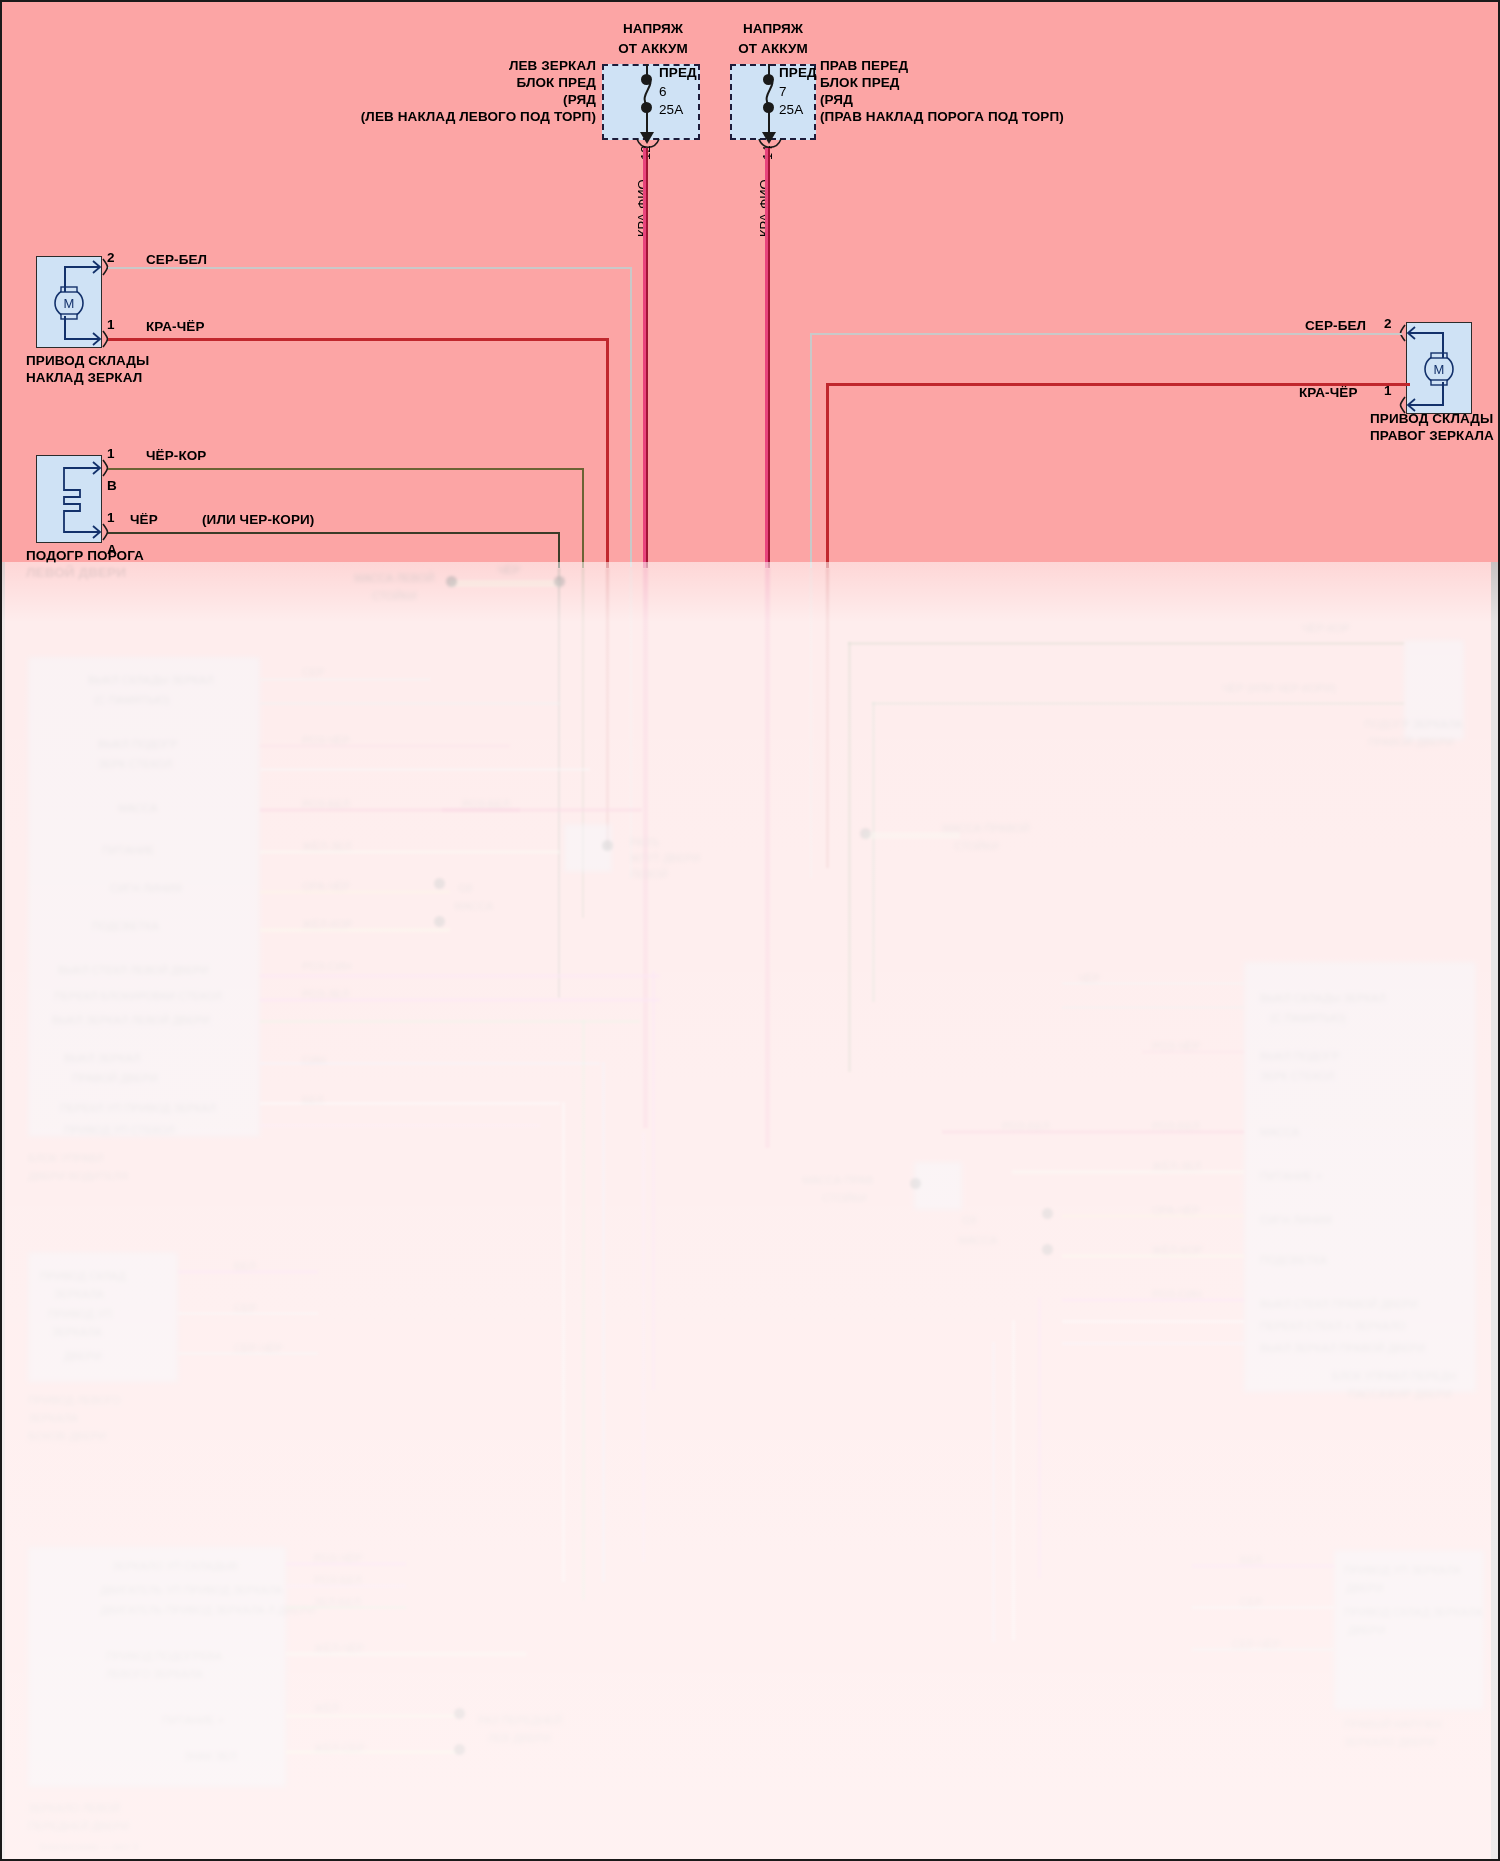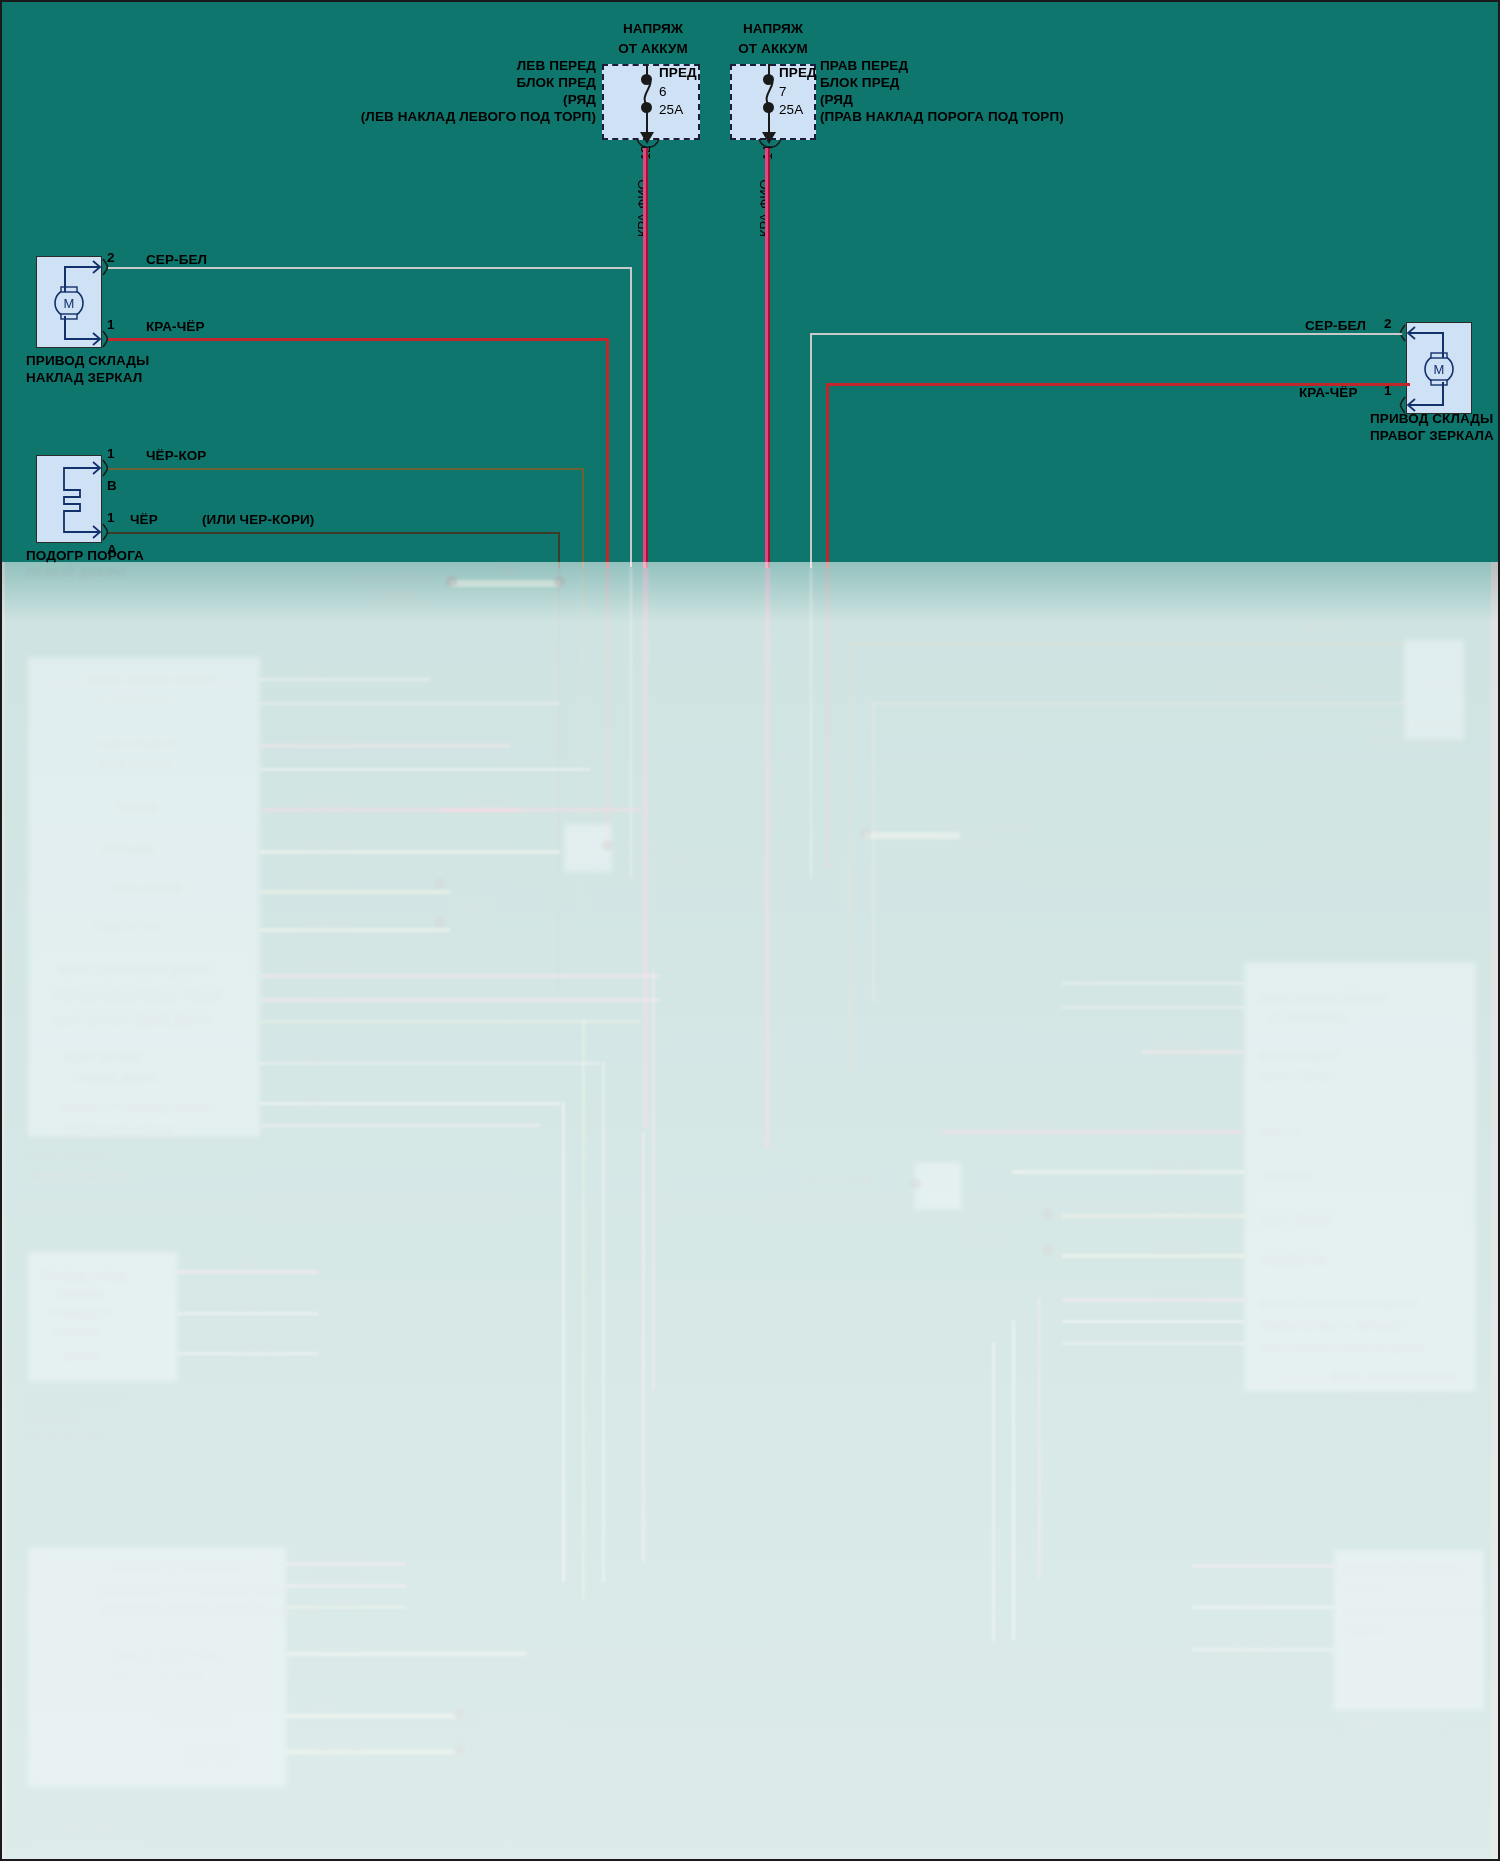--- a/index.html
+++ b/index.html
@@ -1,20 +1,20 @@
 <!DOCTYPE html>
 <html><head>
 <meta charset="utf-8">
 <style>
   html,body{margin:0;padding:0;background:#ffffff;}
   body{font-family:"Liberation Sans","DejaVu Sans",sans-serif;}
   #page{
     position:relative;
     width:1500px;height:1861px;
-    background:#0f766e;
+    background:#fca5a5;
     overflow:hidden;
     box-sizing:border-box;
     border:2px solid #1a1a1a;
   }
   
   .lbl{position:absolute;font-size:13.5px;color:#000;white-space:pre;line-height:17px;letter-spacing:.1px;}
   .lbl.b{font-weight:bold;}
   .lbl.r{text-align:right;}
   .vlbl{position:absolute;font-size:13px;color:#000;white-space:nowrap;
         transform-origin:0 0;transform:rotate(-90deg);}
@@ -42,21 +42,21 @@
   .leftrule{position:absolute;top:560px;left:0;width:3px;bottom:0;background:#8a8a8a;opacity:.6;}
 </style>
 </head>
 <body>
 
 <div id="page">
 
   <div class="lbl b" style="left:596px;top:18px;width:110px;text-align:center;">НАПРЯЖ</div>
   <div class="lbl b" style="left:596px;top:38px;width:110px;text-align:center;">ОТ АККУМ</div>
 
-  <div class="lbl b r" style="left:200px;top:55px;width:394px;">ЛЕВ ПЕРЕД</div>
+  <div class="lbl b r" style="left:200px;top:55px;width:394px;">ЛЕВ ЗЕРКАЛ</div>
   <div class="lbl b r" style="left:200px;top:72px;width:394px;">БЛОК ПРЕД</div>
   <div class="lbl b r" style="left:200px;top:89px;width:394px;">(РЯД</div>
   <div class="lbl b r" style="left:200px;top:106px;width:394px;">(ЛЕВ НАКЛАД ЛЕВОГО ПОД ТОРП)</div>
 
   <div class="fusebox" style="left:600px;top:62px;width:98px;height:76px;"></div>
 
   <div class="seg" style="left:644px;top:62px;width:2px;height:15px;background:#1a1a1a;"></div>
   <div class="seg" style="left:639px;top:72px;width:11px;height:11px;border-radius:50%;background:#1a1a1a;"></div>
   <div class="seg" style="left:639px;top:100px;width:11px;height:11px;border-radius:50%;background:#1a1a1a;"></div>
   <svg style="position:absolute;left:636px;top:76px;" width="22" height="30">

